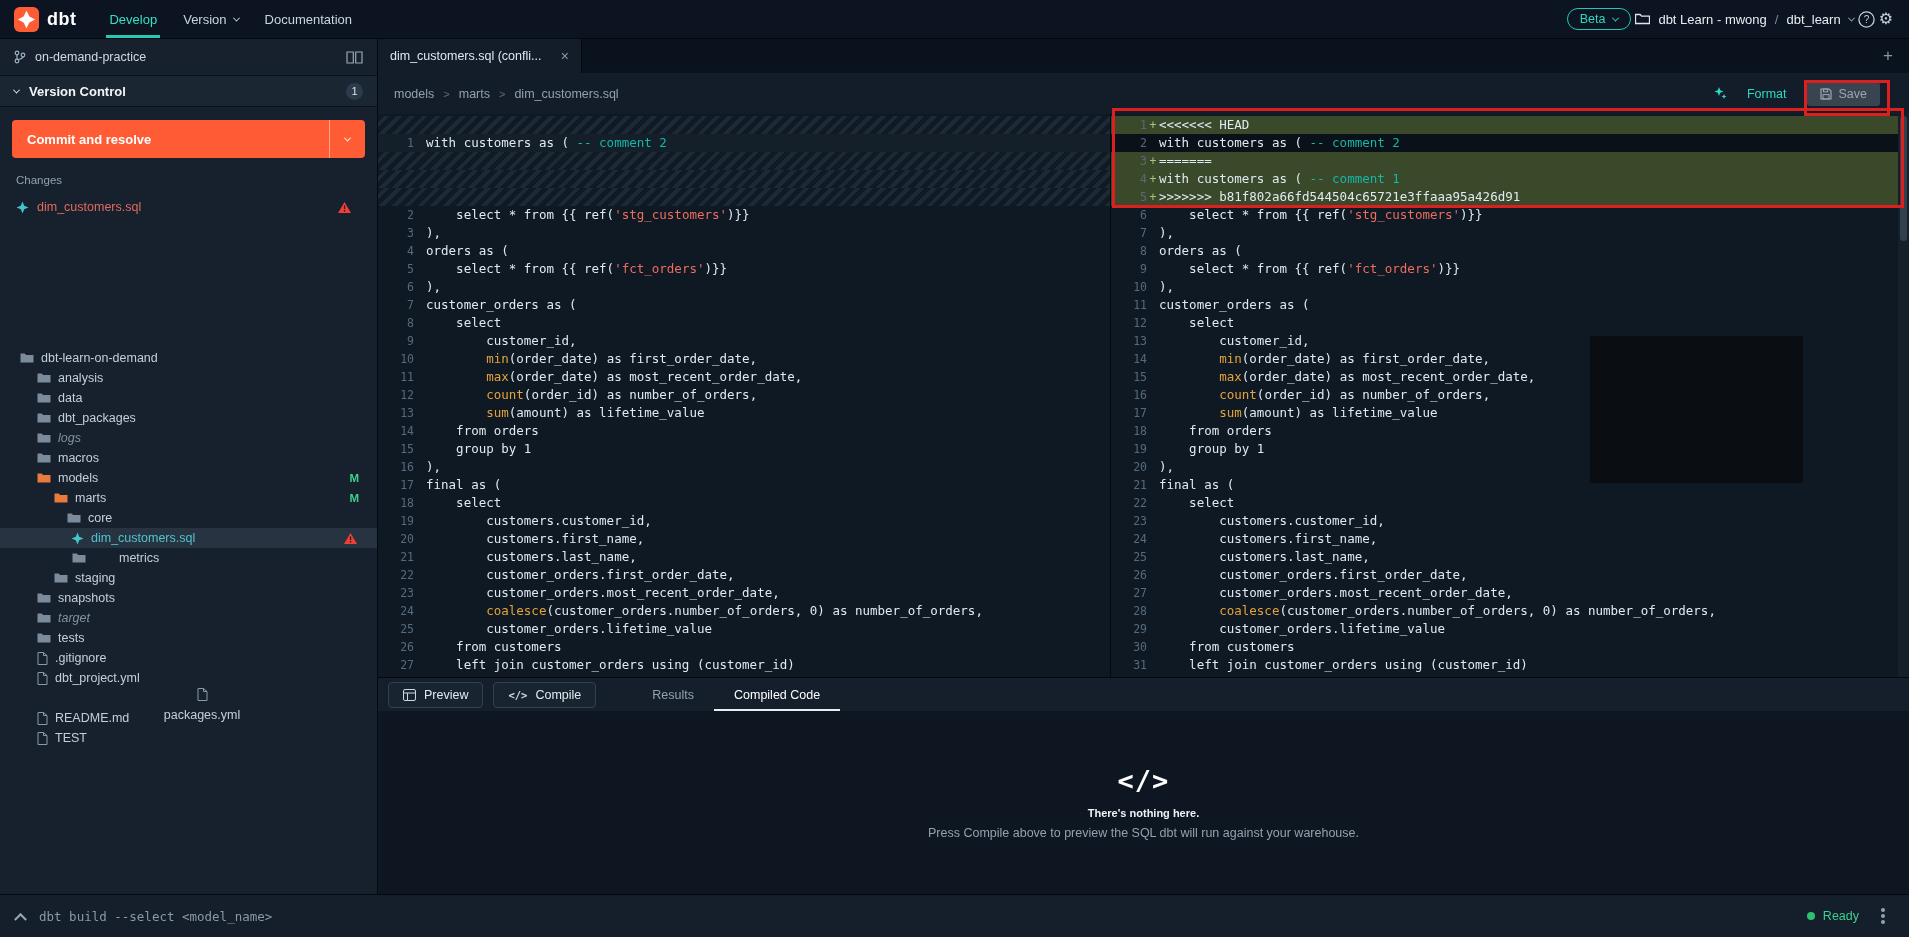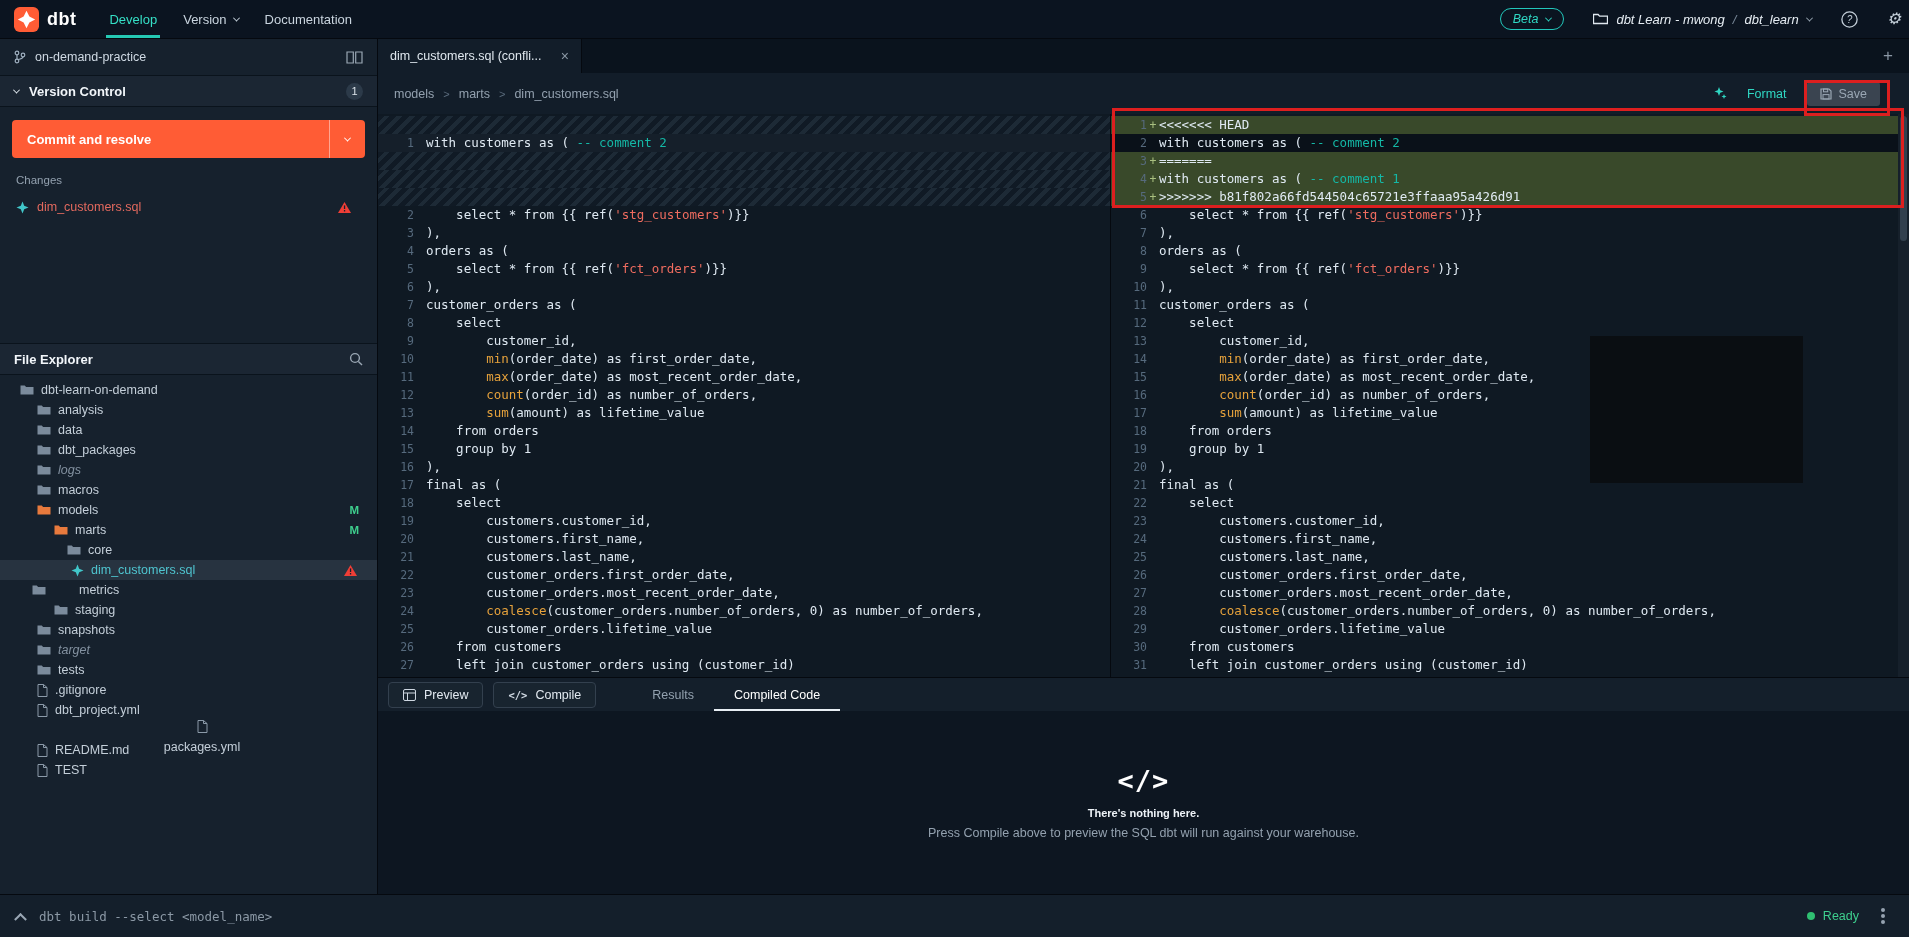--- a/index.html
+++ b/index.html
@@ -6,21 +6,21 @@
   html,body{margin:0;padding:0;}
   body{width:1909px;height:937px;background:#0f1923;font-family:"Liberation Sans",sans-serif;color:#d7dee6;overflow:hidden;position:relative;}
 
   
   .topnav{height:39px;background:#0b1420;display:flex;align-items:stretch;border-bottom:1px solid #05090f;}
   .logo{display:flex;align-items:center;gap:8px;padding:0 20px 0 14px;}
   .logo-text{color:#fff;font-weight:bold;font-size:18px;letter-spacing:.5px;}
   .nav-item{display:flex;align-items:center;gap:7px;padding:0 13px;font-size:13px;color:#c9d4de;cursor:pointer;position:relative;}
   .nav-item.active{color:#35e0c6;}
   .nav-item.active::after{content:"";position:absolute;left:10px;right:10px;bottom:0;height:3px;background:#25c9b4;}
-  .nav-right{margin-left:auto;display:flex;align-items:center;gap:29px;padding-right:8px;font-style:italic;}
+  .nav-right{margin-left:auto;display:flex;align-items:center;gap:4px;padding-right:16px;}
   .beta-pill{display:flex;align-items:center;gap:8px;border:1px solid #22c7bb;color:#2fd7c3;border-radius:14px;padding:3px 12px;font-size:12.5px;cursor:pointer;}
   .acct{display:flex;align-items:center;gap:8px;font-size:13px;color:#e6edf3;cursor:pointer;}
   .path-sep{color:#7b8b9c;}
   .chev{width:7px;height:7px;border-right:1.7px solid currentColor;border-bottom:1.7px solid currentColor;transform:rotate(45deg) translate(-1px,-1px);display:inline-block;}
   .chev.sm{width:5px;height:5px;}
   .gear{color:#c3ced8;font-size:16px;line-height:1;cursor:pointer;}
 
   
   .content{display:flex;height:855px;}
 
@@ -200,29 +200,20 @@
               <svg width="13" height="11" viewBox="0 0 13 11">
                 <path d="M6.5 0 L13 11 H0z" fill="#ef3e36"></path>
                 <rect x="5.9" y="3.4" width="1.3" height="3.6" fill="#16212d"></rect>
                 <rect x="5.9" y="8" width="1.3" height="1.5" fill="#16212d"></rect>
               </svg>
             </span>
           </div>
         </div>
     </div>
 
-    <div class="sec-header">
-      <span>File Explorer</span>
-      <span style="margin-left:auto;">
-        <svg width="14" height="14" viewBox="0 0 14 14">
-            <circle cx="6" cy="6" r="4.4" fill="none" stroke="#9aa7b4" stroke-width="1.4"></circle>
-            <path d="M9.4 9.4 L13 13" stroke="#9aa7b4" stroke-width="1.4"></path>
-          </svg>
-      </span>
-    </div>
 
     <div class="fe-body">
         <div class="tree-row" style="padding-left: 20px; text-align: right;">
           <svg class="ic" width="14" height="12" viewBox="0 0 14 12">
             <path d="M.5 1.5 h4.2 l1.4 1.6 h7.4 v7.4 h-13z" fill="#7b8b9c"></path>
           </svg>
           <span class="tlabel">dbt-learn-on-demand</span>
         </div>
         <div class="tree-row" style="padding-left: 37px;">
           <svg class="ic" width="14" height="12" viewBox="0 0 14 12">
@@ -280,21 +271,21 @@
           </svg>
           <span class="tlabel">dim_customers.sql</span>
           <span class="warnwrap">
             <svg width="13" height="11" viewBox="0 0 13 11">
               <path d="M6.5 0 L13 11 H0z" fill="#ef3e36"></path>
               <rect x="5.9" y="3.4" width="1.3" height="3.6" fill="#16212d"></rect>
               <rect x="5.9" y="8" width="1.3" height="1.5" fill="#16212d"></rect>
             </svg>
           </span>
         </div>
-        <div class="tree-row" style="padding-left: 32px; gap: 33px;">
+        <div class="tree-row" style="padding-left: 72px; gap: 33px;">
           <svg class="ic" width="14" height="12" viewBox="0 0 14 12">
             <path d="M.5 1.5 h4.2 l1.4 1.6 h7.4 v7.4 h-13z" fill="#7b8b9c"></path>
           </svg>
           <span class="tlabel">metrics</span>
         </div>
         <div class="tree-row" style="padding-left: 54px;">
           <svg class="ic" width="14" height="12" viewBox="0 0 14 12">
             <path d="M.5 1.5 h4.2 l1.4 1.6 h7.4 v7.4 h-13z" fill="#7b8b9c"></path>
           </svg>
           <span class="tlabel">staging</span>

